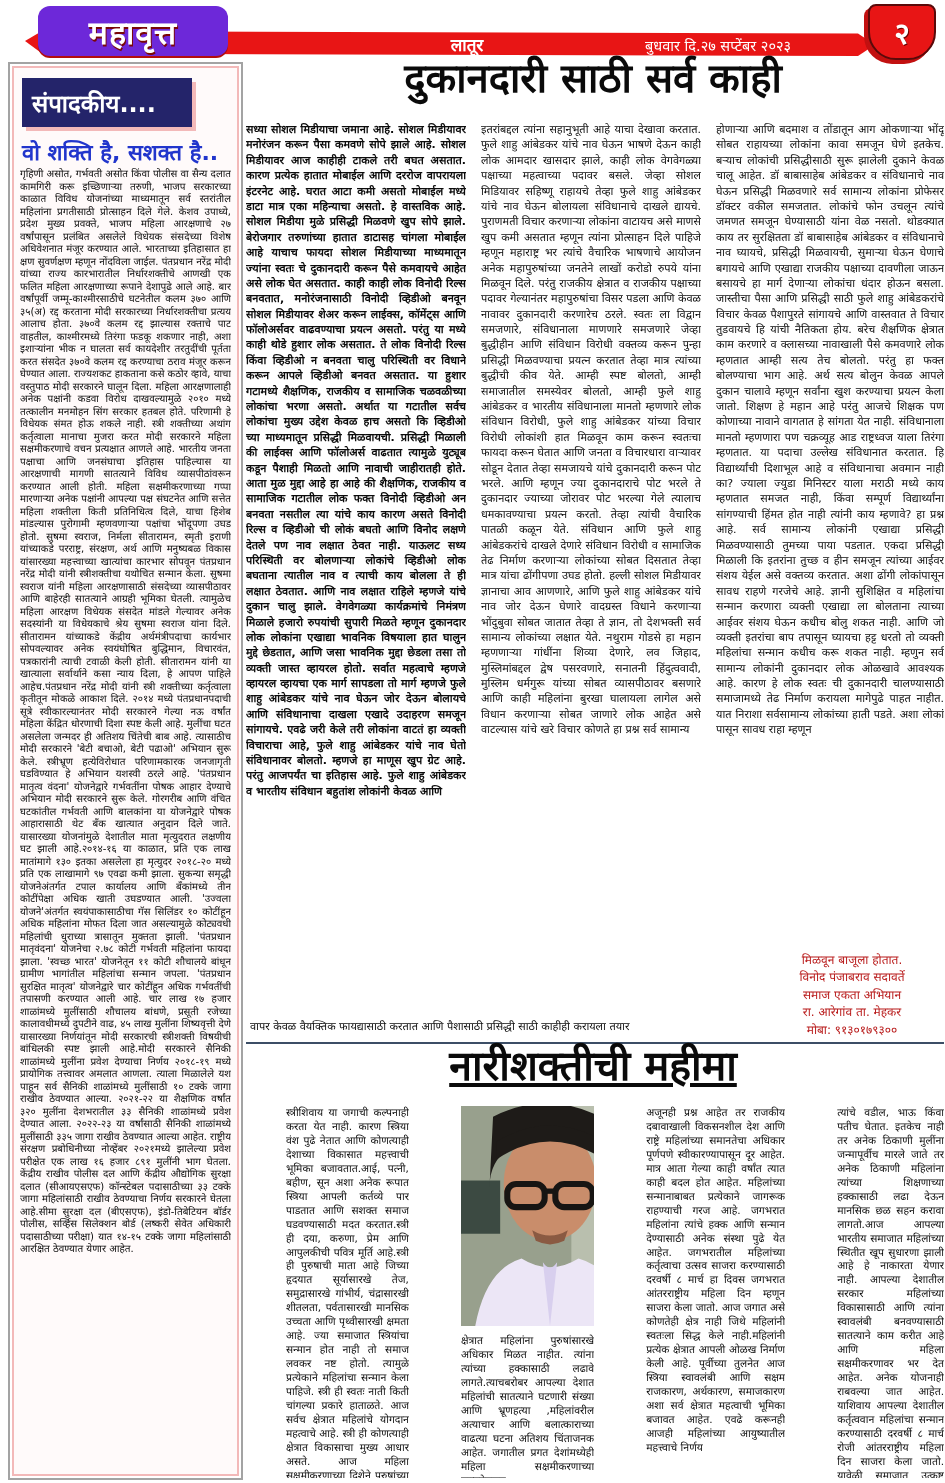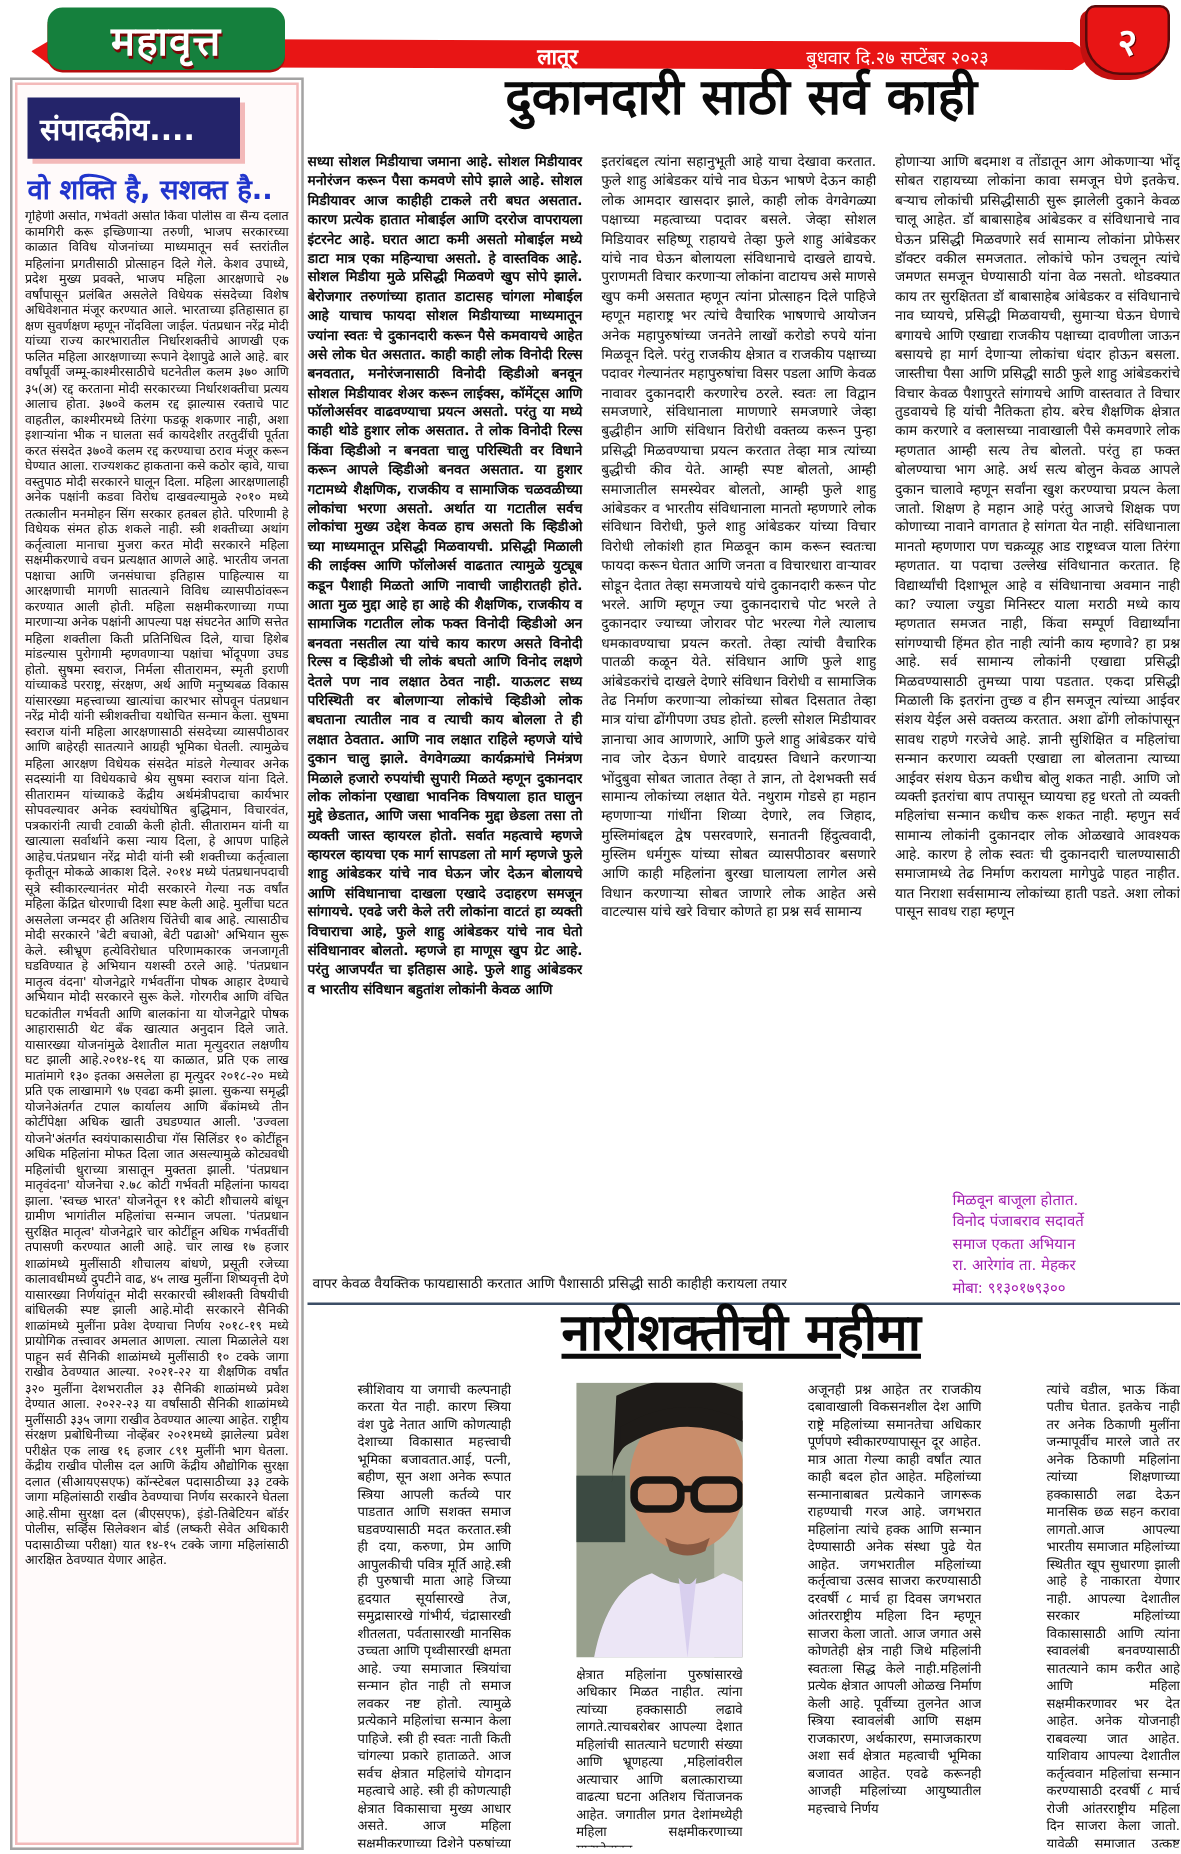--- a/index.html
+++ b/index.html
@@ -4,24 +4,24 @@
 <style>
   html,body{margin:0;padding:0;}
   body{
     width:945px;height:1483px;position:relative;background:#ffffff;
     font-family:"DejaVu Sans","Liberation Sans",sans-serif;color:#111;
     overflow:hidden;
   }
   
   .mast-bar{position:absolute;left:25px;top:31px;width:850px;height:25px;background:#e81515;
     clip-path:polygon(0 40%,2% 0,98% 10%,100% 55%,98% 100%,2% 90%);}
-  .mast-box{position:absolute;left:38px;top:6px;width:190px;height:50px;background:#15803d;
+  .mast-box{position:absolute;left:38px;top:6px;width:190px;height:50px;background:#6d28d9;
     border-radius:12px;box-shadow:0 2px 0 #b30d0d;display:flex;align-items:center;justify-content:center;}
   .mast-box span{color:#fff;font-size:32px;font-weight:800;letter-spacing:1px;text-shadow:1px 2px 0 #7a0606;}
-  .mast-loc{position:absolute;left:386px;top:33px;width:120px;text-align:center;color:#fff;font-size:17px;font-weight:700;}
+  .mast-loc{position:absolute;left:407px;top:33px;width:120px;text-align:center;color:#fff;font-size:17px;font-weight:700;}
   .mast-date{position:absolute;left:561px;top:35px;width:230px;text-align:right;color:#fff;font-size:14.5px;font-weight:400;}
   .page-badge{position:absolute;left:868px;top:4px;width:64px;height:52px;background:#e81515;
     border:2px solid #5a0a0a;border-radius:8px 8px 28px 28px;display:flex;align-items:center;justify-content:center;
     box-shadow:-4px 4px 0 #c21010;}
   .page-badge span{color:#fff;font-size:30px;font-weight:800;text-shadow:1px 1px 0 #600;}
   
   .editorial{position:absolute;left:8px;top:62px;width:231px;height:1414px;background:#fffafa;
     border:2px solid #a3a3a3;box-shadow:inset 0 0 0 2px #fff,inset 0 0 0 4px #f3b9b9;padding:0;overflow:hidden;}
   .ed-head{margin:14px 12px 6px 12px;background:#24246a;color:#fff;padding:8px 10px;width:150px;
     box-shadow:4px 4px 0 #f3b9b9;}
@@ -32,22 +32,22 @@
   
   .headline1{position:absolute;left:245px;top:58px;width:696px;text-align:center;
     font-size:40px;font-weight:800;color:#0a0a0a;letter-spacing:0;line-height:1.0;}
   .main-article{position:absolute;left:246px;top:122px;width:698px;height:892px;display:flex;gap:15px;overflow:hidden;}
   .m-col{font-size:11px;line-height:1.40;text-align:justify;color:#0c0c0c;overflow:hidden;}
   .m-col.c1{width:220px;height:892px;font-weight:bold;}
   .m-col.c2{width:220px;height:892px;}
   .m-col.c3{width:228px;height:826px;}
   .m-last-line{position:absolute;left:250px;top:1018px;width:560px;font-size:11px;color:#0c0c0c;
     white-space:nowrap;overflow:hidden;}
-  .byline1{position:absolute;left:762px;top:952px;width:180px;font-size:12px;
-    line-height:1.45;color:#a21caf;}
+  .byline1{position:absolute;left:762px;top:952px;width:180px;text-align:center;font-size:12px;
+    line-height:1.45;color:#b91c1c;}
   .rule{position:absolute;left:246px;top:1042px;width:698px;height:2px;background:#3c4e66;}
   
   .headline2{position:absolute;left:245px;top:1046px;width:696px;text-align:center;
     font-size:41px;font-weight:800;color:#0a0a0a;line-height:1.0;text-decoration:underline;}
   .second-article{position:absolute;left:246px;top:1106px;width:698px;height:372px;display:flex;gap:12px;overflow:hidden;}
   .s-col{font-size:10.5px;line-height:1.33;text-align:justify;color:#0c0c0c;overflow:hidden;padding-left:40px;}
   .s-col.c1{width:168px;}
   .s-col.c2{width:182px;}
   .s-col.c3{width:190px;}
   .s-col.c4{width:146px;}

